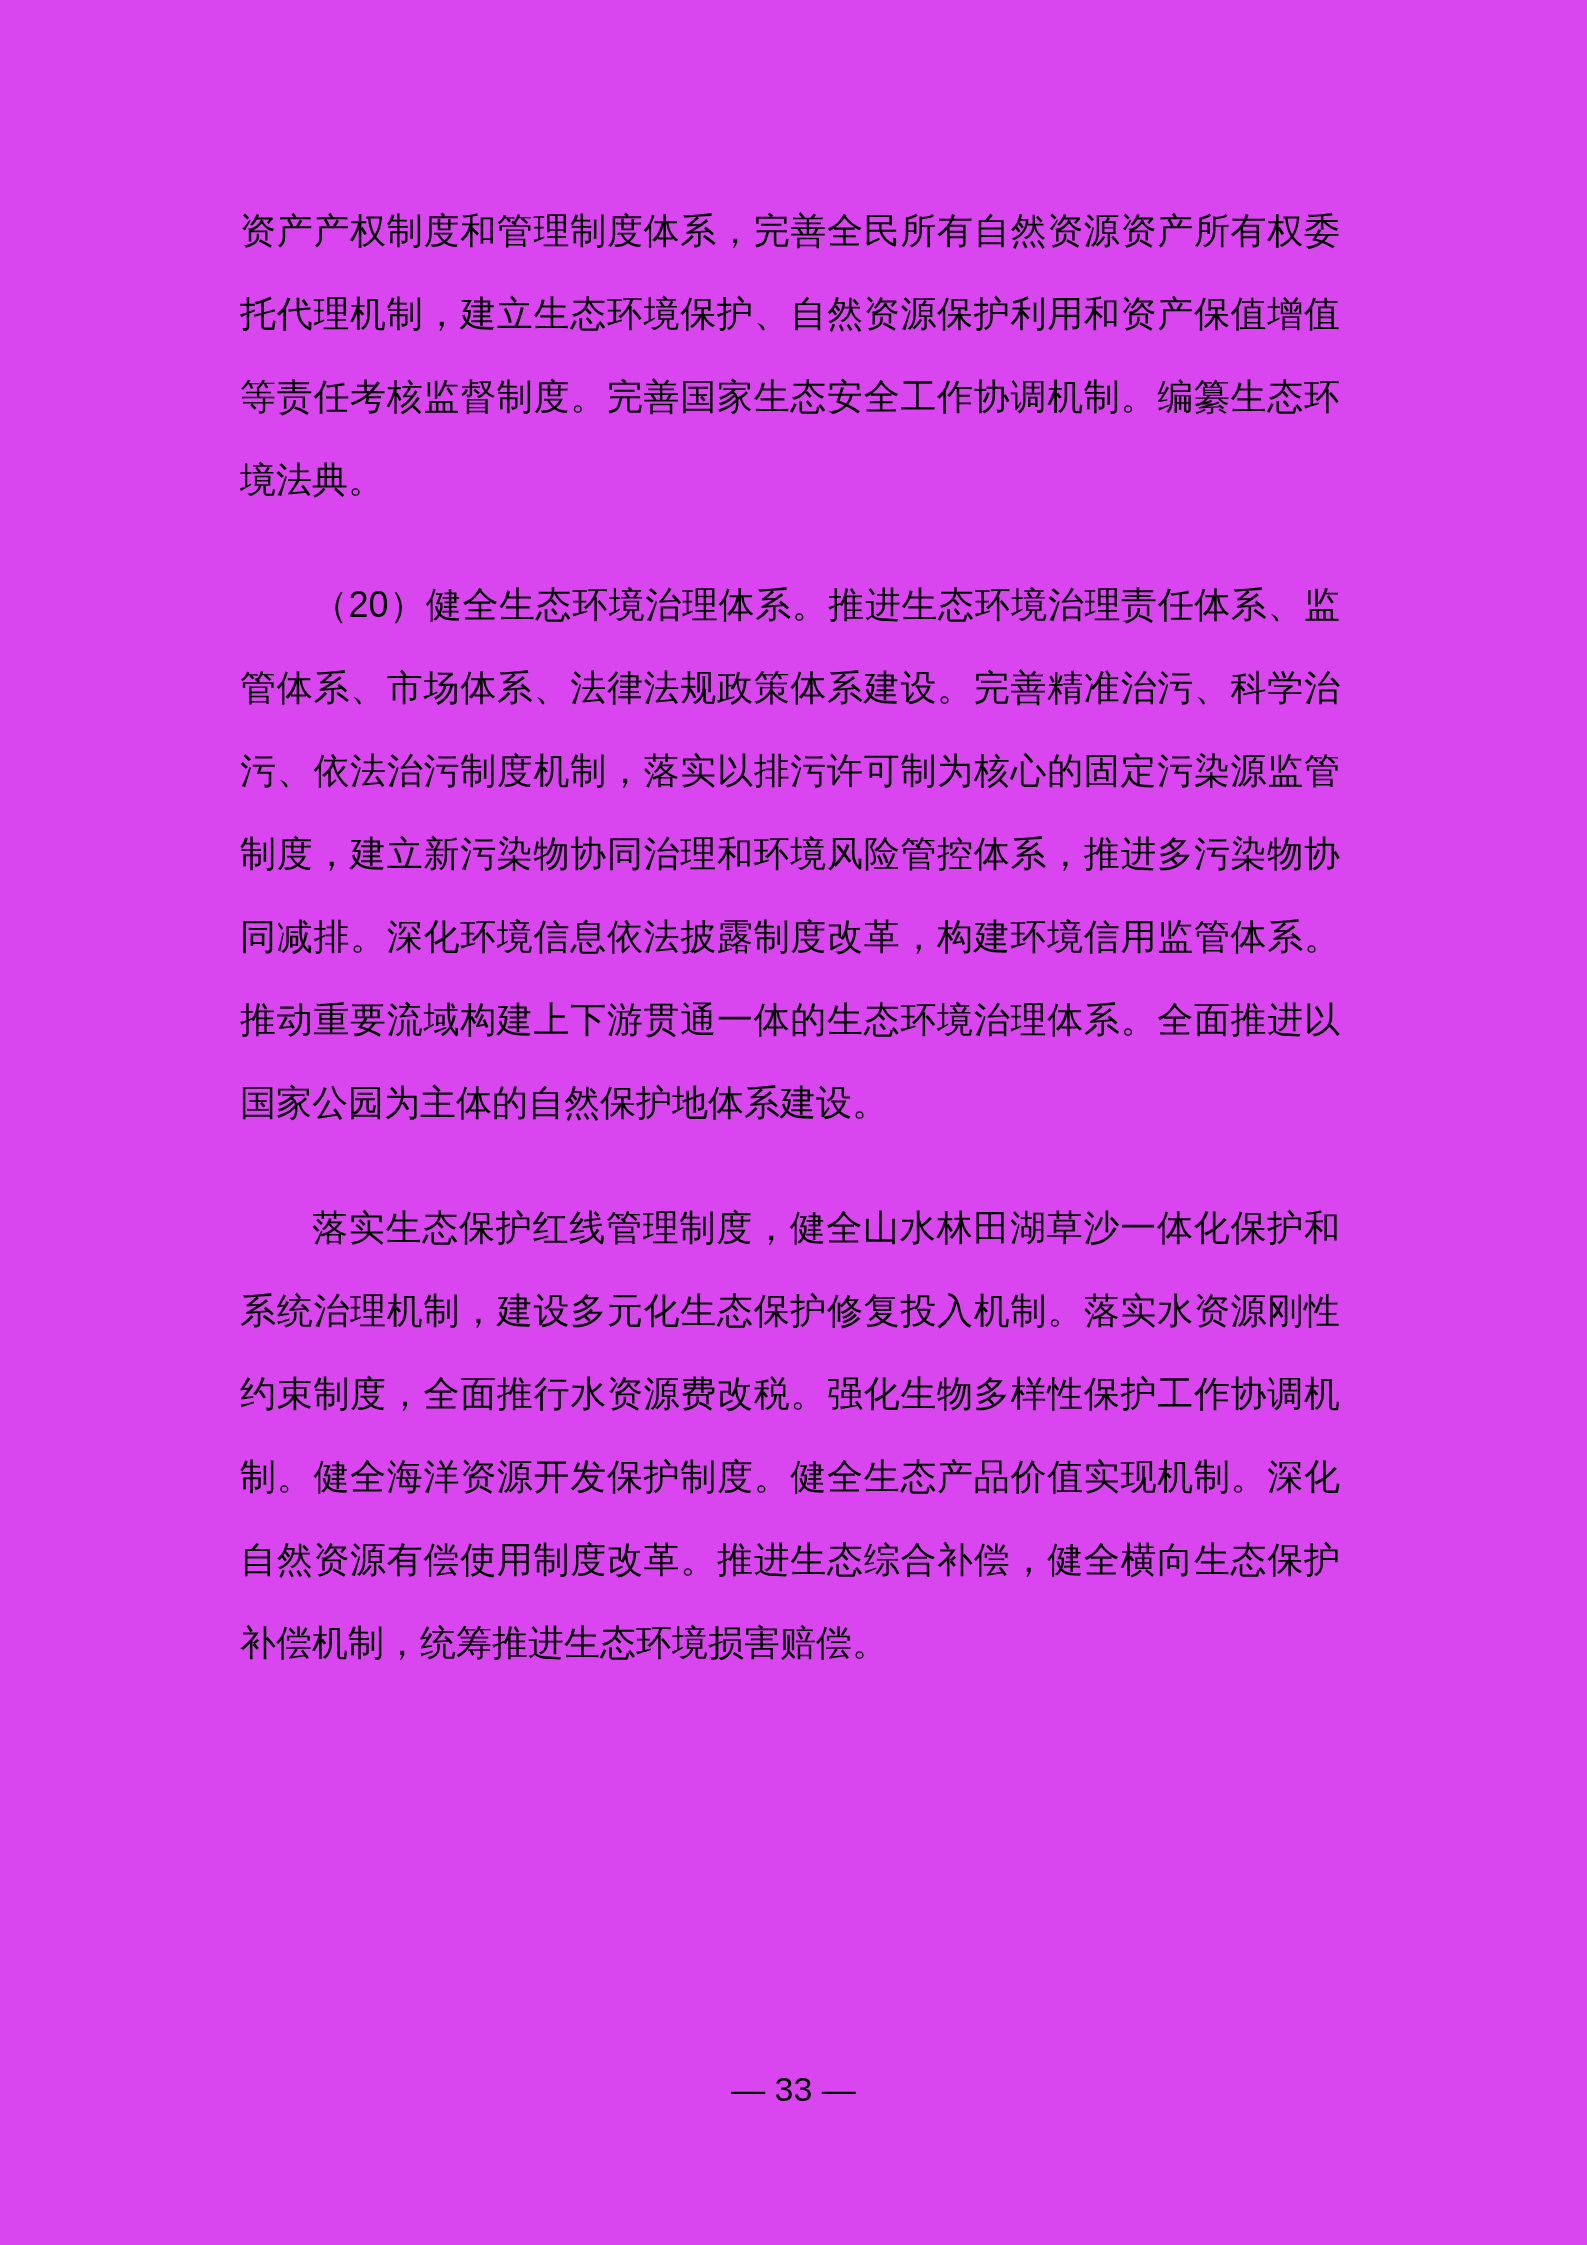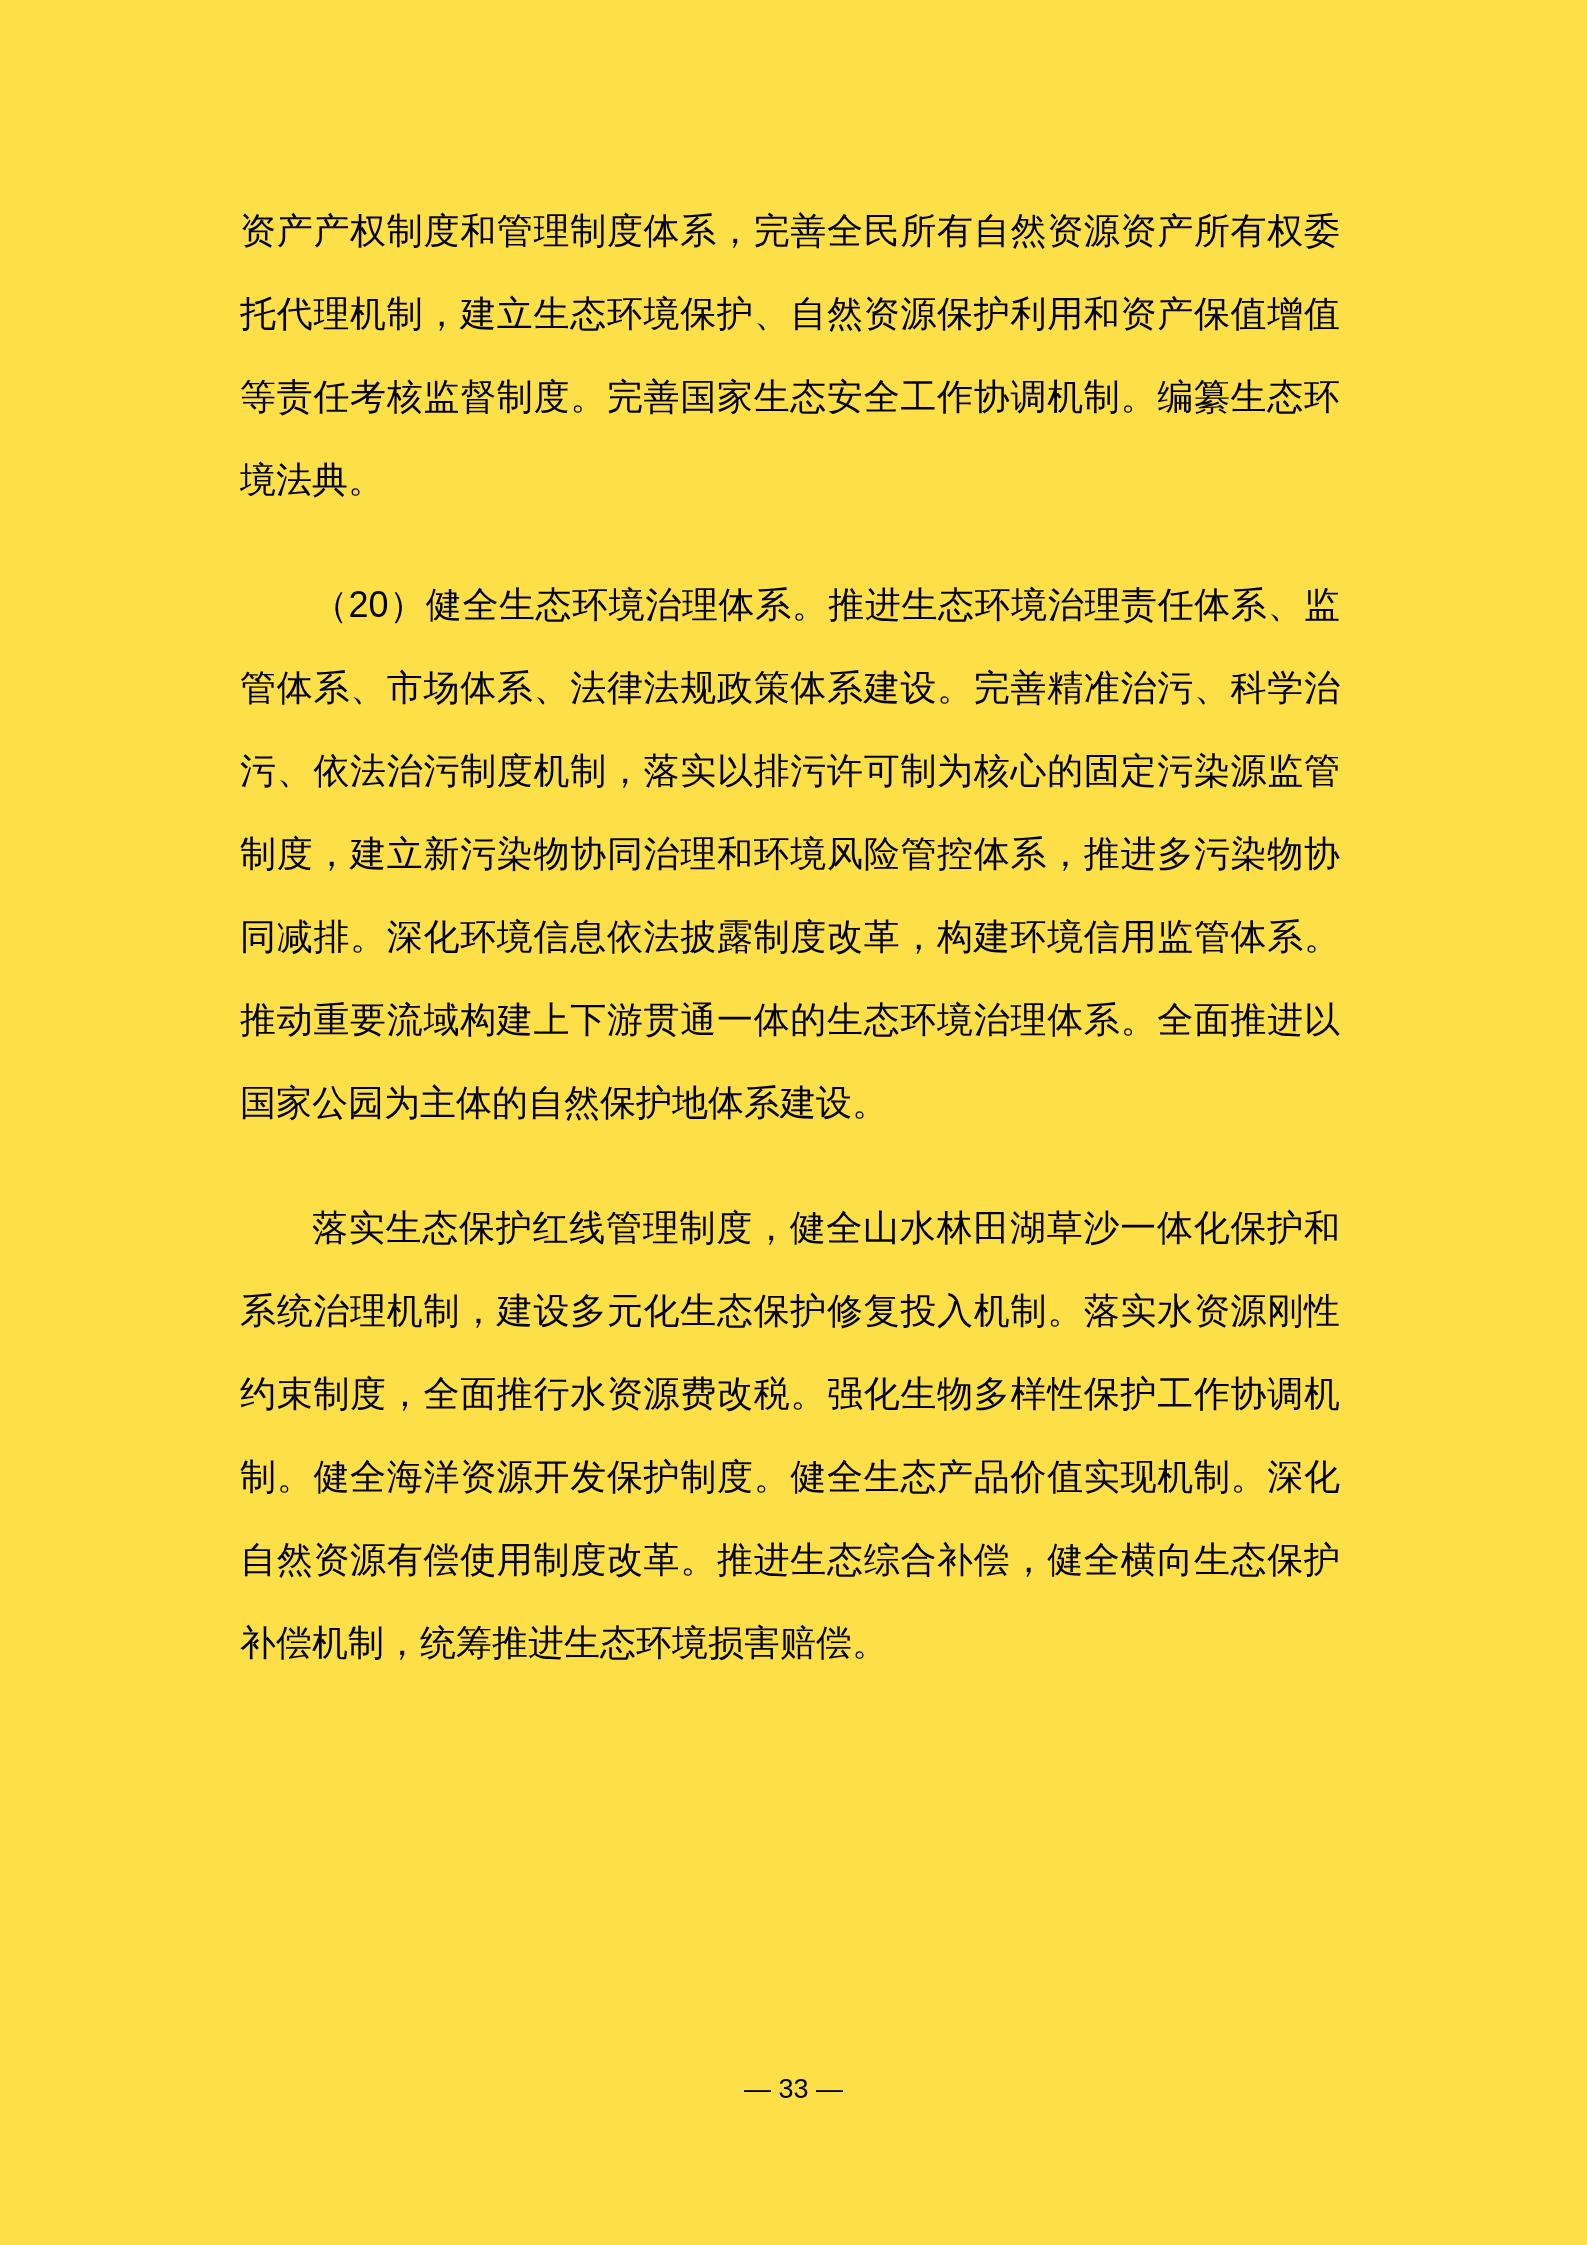--- a/index.html
+++ b/index.html
@@ -4,21 +4,21 @@
 <style>
   html, body {
     margin: 0;
     padding: 0;
     background: #ffffff;
   }
   .page {
     position: relative;
     width: 1587px;
     height: 2245px;
-    background: #fde047;
+    background: #d946ef;
     font-family: "Liberation Sans", sans-serif;
     color: #000000;
     overflow: hidden;
   }
   .content {
     position: absolute;
     left: 240px;
     top: 189px;
     width: 1100px;
   }
@@ -32,21 +32,21 @@
   }
   .content p.indent {
     text-indent: 72px;
   }
   .footer {
     position: absolute;
     top: 2072px;
     left: 0;
     width: 1587px;
     text-align: center;
-    font-size: 27px;
+    font-size: 34px;
     line-height: 34px;
     color: #000000;
   }
 </style>
 </head>
 <body>
 
 <div class="page">
   <div class="content">
 

